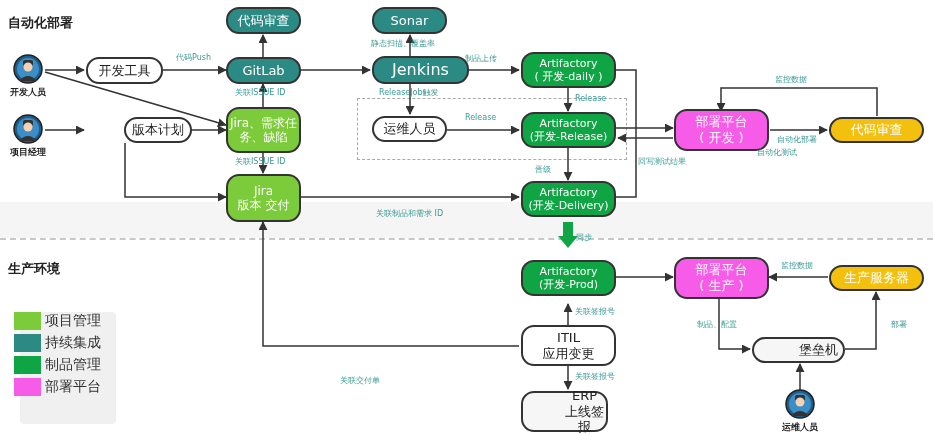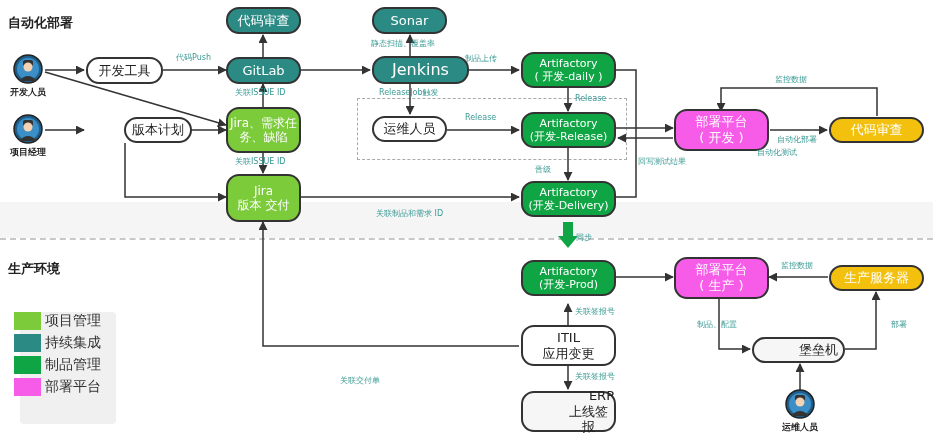--- a/index.html
+++ b/index.html
@@ -203,21 +203,21 @@
   <span>部署平台</span>
   <span>( 生产 )</span>
 </div>
 <div class="box sv" style="left:829px;top:265px;width:95px;height:26px;">
     <span>生产服务器</span>
   </div>
 <div class="box wh" style="left:521px;top:325px;width:95px;height:41px;">
   <span>ITIL</span>
   <span>应用变更</span>
 </div>
-<div class="box gy" style="left:521px;top:391px;width:95px;height:41px;align-items:flex-end;">
+<div class="box gy" style="left:521px;top:391px;width:87px;height:41px;">
   <span>ERP</span>
   <span>上线签报</span>
 </div>
 <div class="box gy" style="left:752px;top:337px;width:93px;height:26px;">
     <span>堡垒机</span>
   </div>
 
 <div class="lbl" style="left:176px;top:52px;">代码Push</div>
 <div class="lbl" style="left:235px;top:87px;">关联ISSUE ID</div>
 <div class="lbl" style="left:235px;top:156px;">关联ISSUE ID</div>

